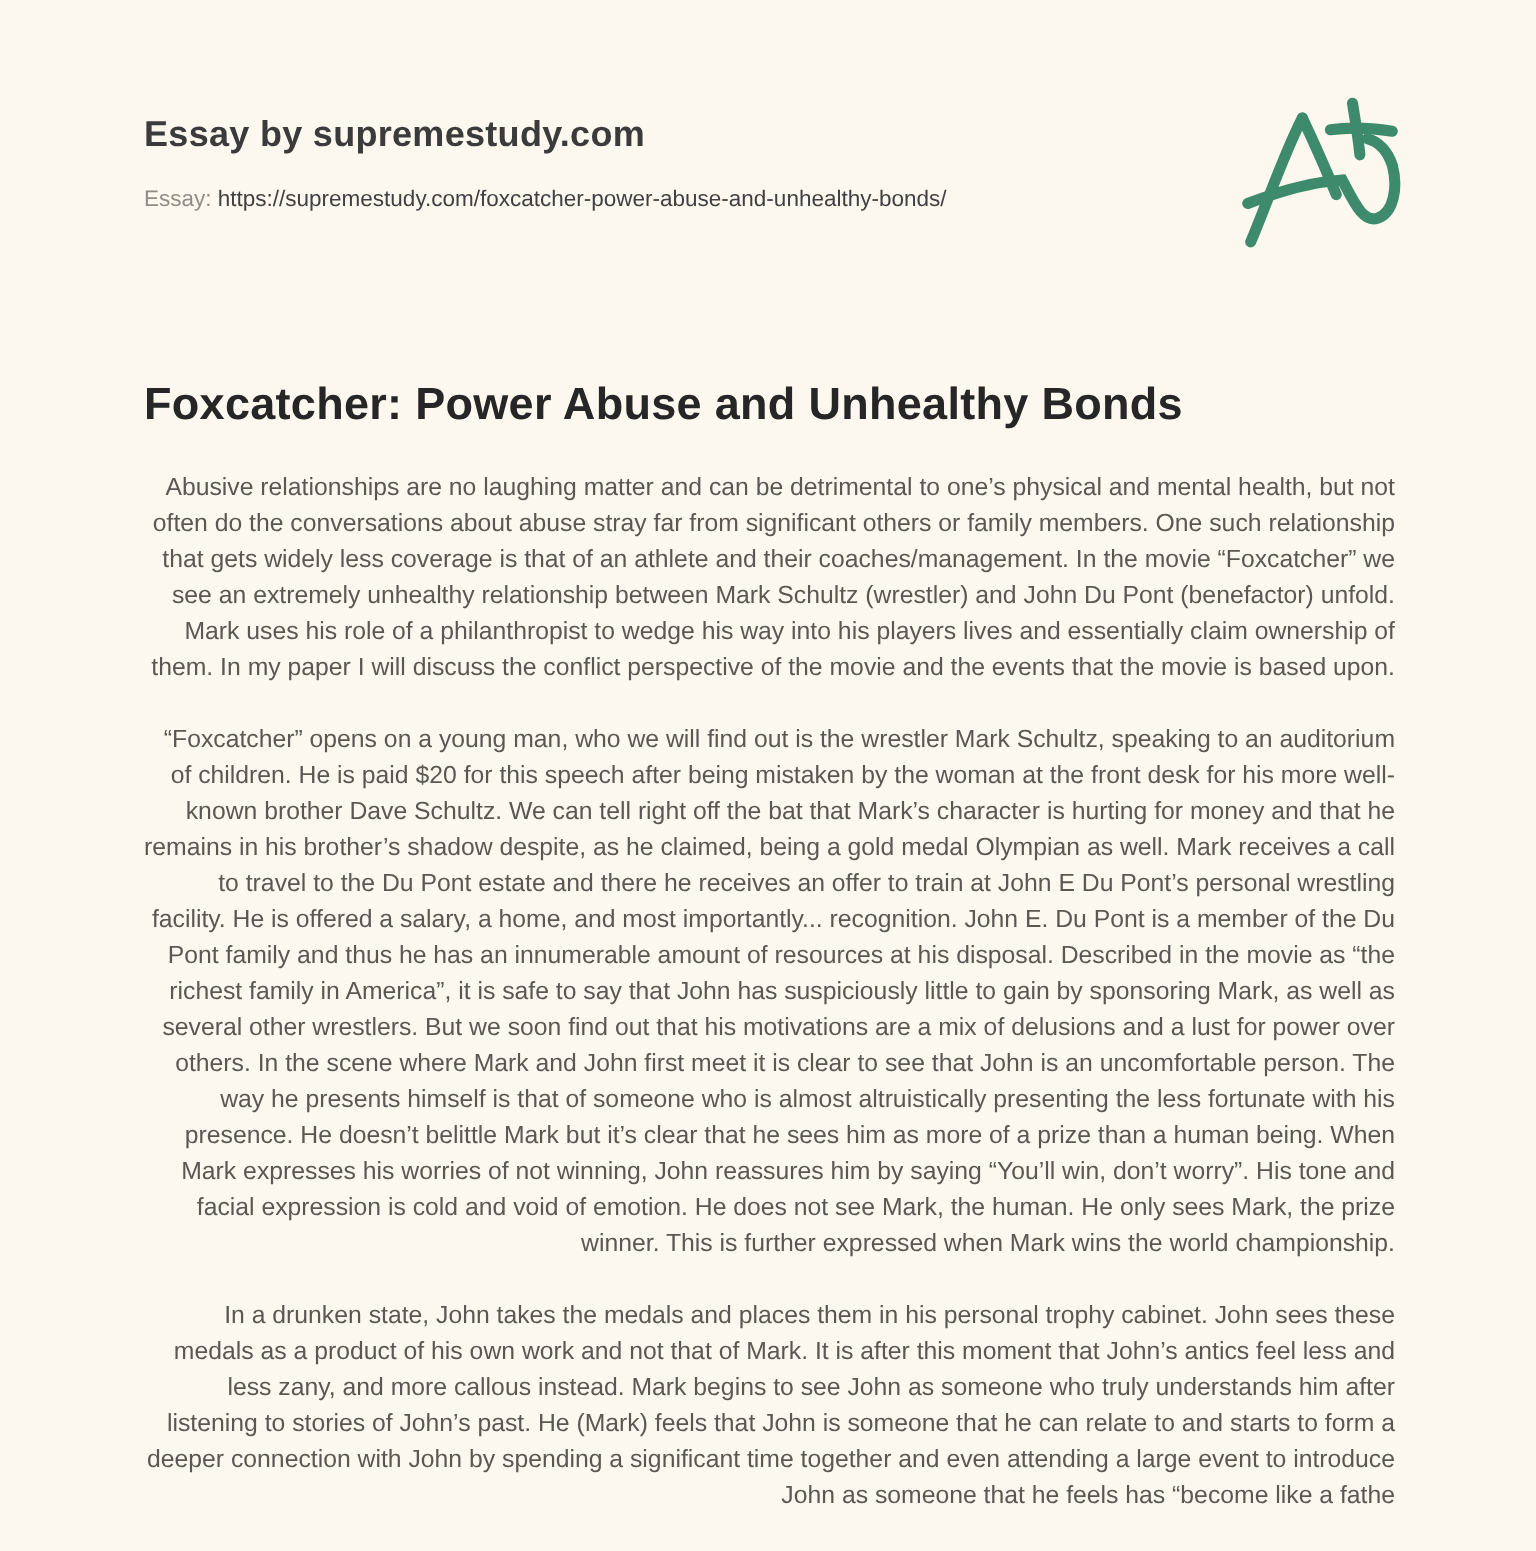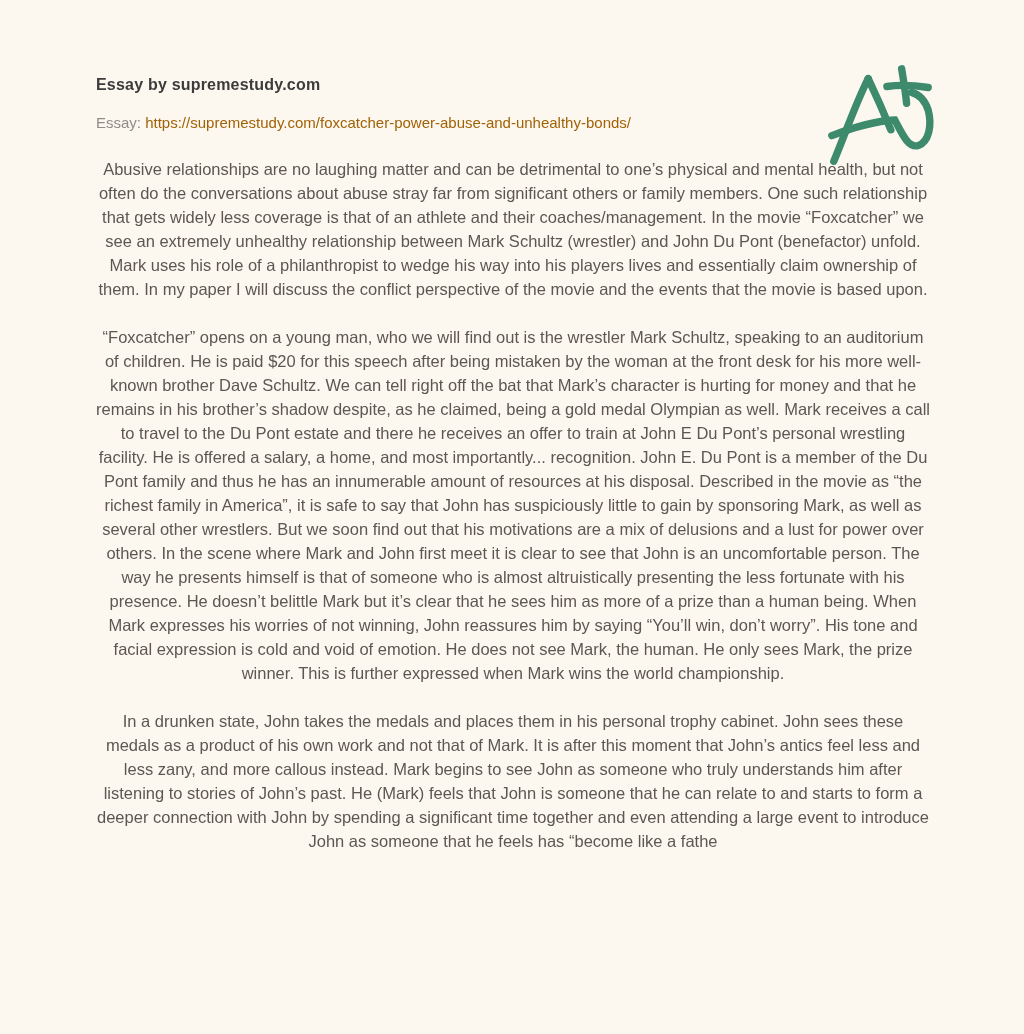--- a/index.html
+++ b/index.html
@@ -14,32 +14,32 @@
     position: relative;
   }
   .page {
     position: relative;
     width: 1024px;
     height: 1034px;
     padding: 76px 94px 0 96px;
   }
   .site-header { position: relative; }
   .essay-by {
-    font-size: 16px;
+    font-size: 24px;
     font-weight: 700;
     color: #3b3b3b;
     letter-spacing: 0.2px;
   }
   .source-line {
     margin-top: 20px;
     font-size: 15px;
     color: #908c87;
   }
   .source-line a {
-    color: #a16207;
+    color: #404040;
     text-decoration: none;
   }
   .logo {
     position: absolute;
     top: -18px;
     right: -15px;
     width: 128px;
     height: 118px;
   }
   .logo svg { width: 100%; height: 100%; }
@@ -51,21 +51,21 @@
     letter-spacing: 0.2px;
   }
   .article-body {
     margin-top: 26px;
   }
   .article-body p {
     font-size: 16.5px;
     line-height: 24px;
     color: #5c5753;
     margin-bottom: 24px;
-    text-align: center;
+    text-align: right;
   }
 </style>
 </head>
 <body>
 
 <div class="page">
 
   <div class="site-header">
     <div class="essay-by">Essay by supremestudy.com</div>
 
@@ -85,20 +85,21 @@
           <path d="M15,79 C38,70 62,64 79,63 C87,78 93,92 103,89 C114,85 117,68 113,53 C110,44 104,37 96,35"></path>
 
           <path d="M86,11 C88,23 90,35 91,46"></path>
 
           <path d="M71,29 C85,27 100,28 113,30"></path>
         </g>
       </svg>
     </div>
   </div>
 
+  <h1 class="article-title">Foxcatcher: Power Abuse and Unhealthy Bonds</h1>
 
   <div class="article-body">
     <p>Abusive relationships are no laughing matter and can be detrimental to one’s physical and mental health, but not often do the conversations about abuse stray far from significant others or family members. One such relationship that gets widely less coverage is that of an athlete and their coaches/management. In the movie “Foxcatcher” we see an extremely unhealthy relationship between Mark Schultz (wrestler) and John Du Pont (benefactor) unfold. Mark uses his role of a philanthropist to wedge his way into his players lives and essentially claim ownership of them. In my paper I will discuss the conflict perspective of the movie and the events that the movie is based upon.</p>
     <p>“Foxcatcher” opens on a young man, who we will find out is the wrestler Mark Schultz, speaking to an auditorium of children. He is paid $20 for this speech after being mistaken by the woman at the front desk for his more well-known brother Dave Schultz. We can tell right off the bat that Mark’s character is hurting for money and that he remains in his brother’s shadow despite, as he claimed, being a gold medal Olympian as well. Mark receives a call to travel to the Du Pont estate and there he receives an offer to train at John E Du Pont’s personal wrestling facility. He is offered a salary, a home, and most importantly... recognition. John E. Du Pont is a member of the Du Pont family and thus he has an innumerable amount of resources at his disposal. Described in the movie as “the richest family in America”, it is safe to say that John has suspiciously little to gain by sponsoring Mark, as well as several other wrestlers. But we soon find out that his motivations are a mix of delusions and a lust for power over others. In the scene where Mark and John first meet it is clear to see that John is an uncomfortable person. The way he presents himself is that of someone who is almost altruistically presenting the less fortunate with his presence. He doesn’t belittle Mark but it’s clear that he sees him as more of a prize than a human being. When Mark expresses his worries of not winning, John reassures him by saying “You’ll win, don’t worry”. His tone and facial expression is cold and void of emotion. He does not see Mark, the human. He only sees Mark, the prize winner. This is further expressed when Mark wins the world championship.</p>
     <p>In a drunken state, John takes the medals and places them in his personal trophy cabinet. John sees these medals as a product of his own work and not that of Mark. It is after this moment that John’s antics feel less and less zany, and more callous instead. Mark begins to see John as someone who truly understands him after listening to stories of John’s past. He (Mark) feels that John is someone that he can relate to and starts to form a deeper connection with John by spending a significant time together and even attending a large event to introduce John as someone that he feels has “become like a fathe</p>
   </div>
 
 </div>
 
 </body></html>

